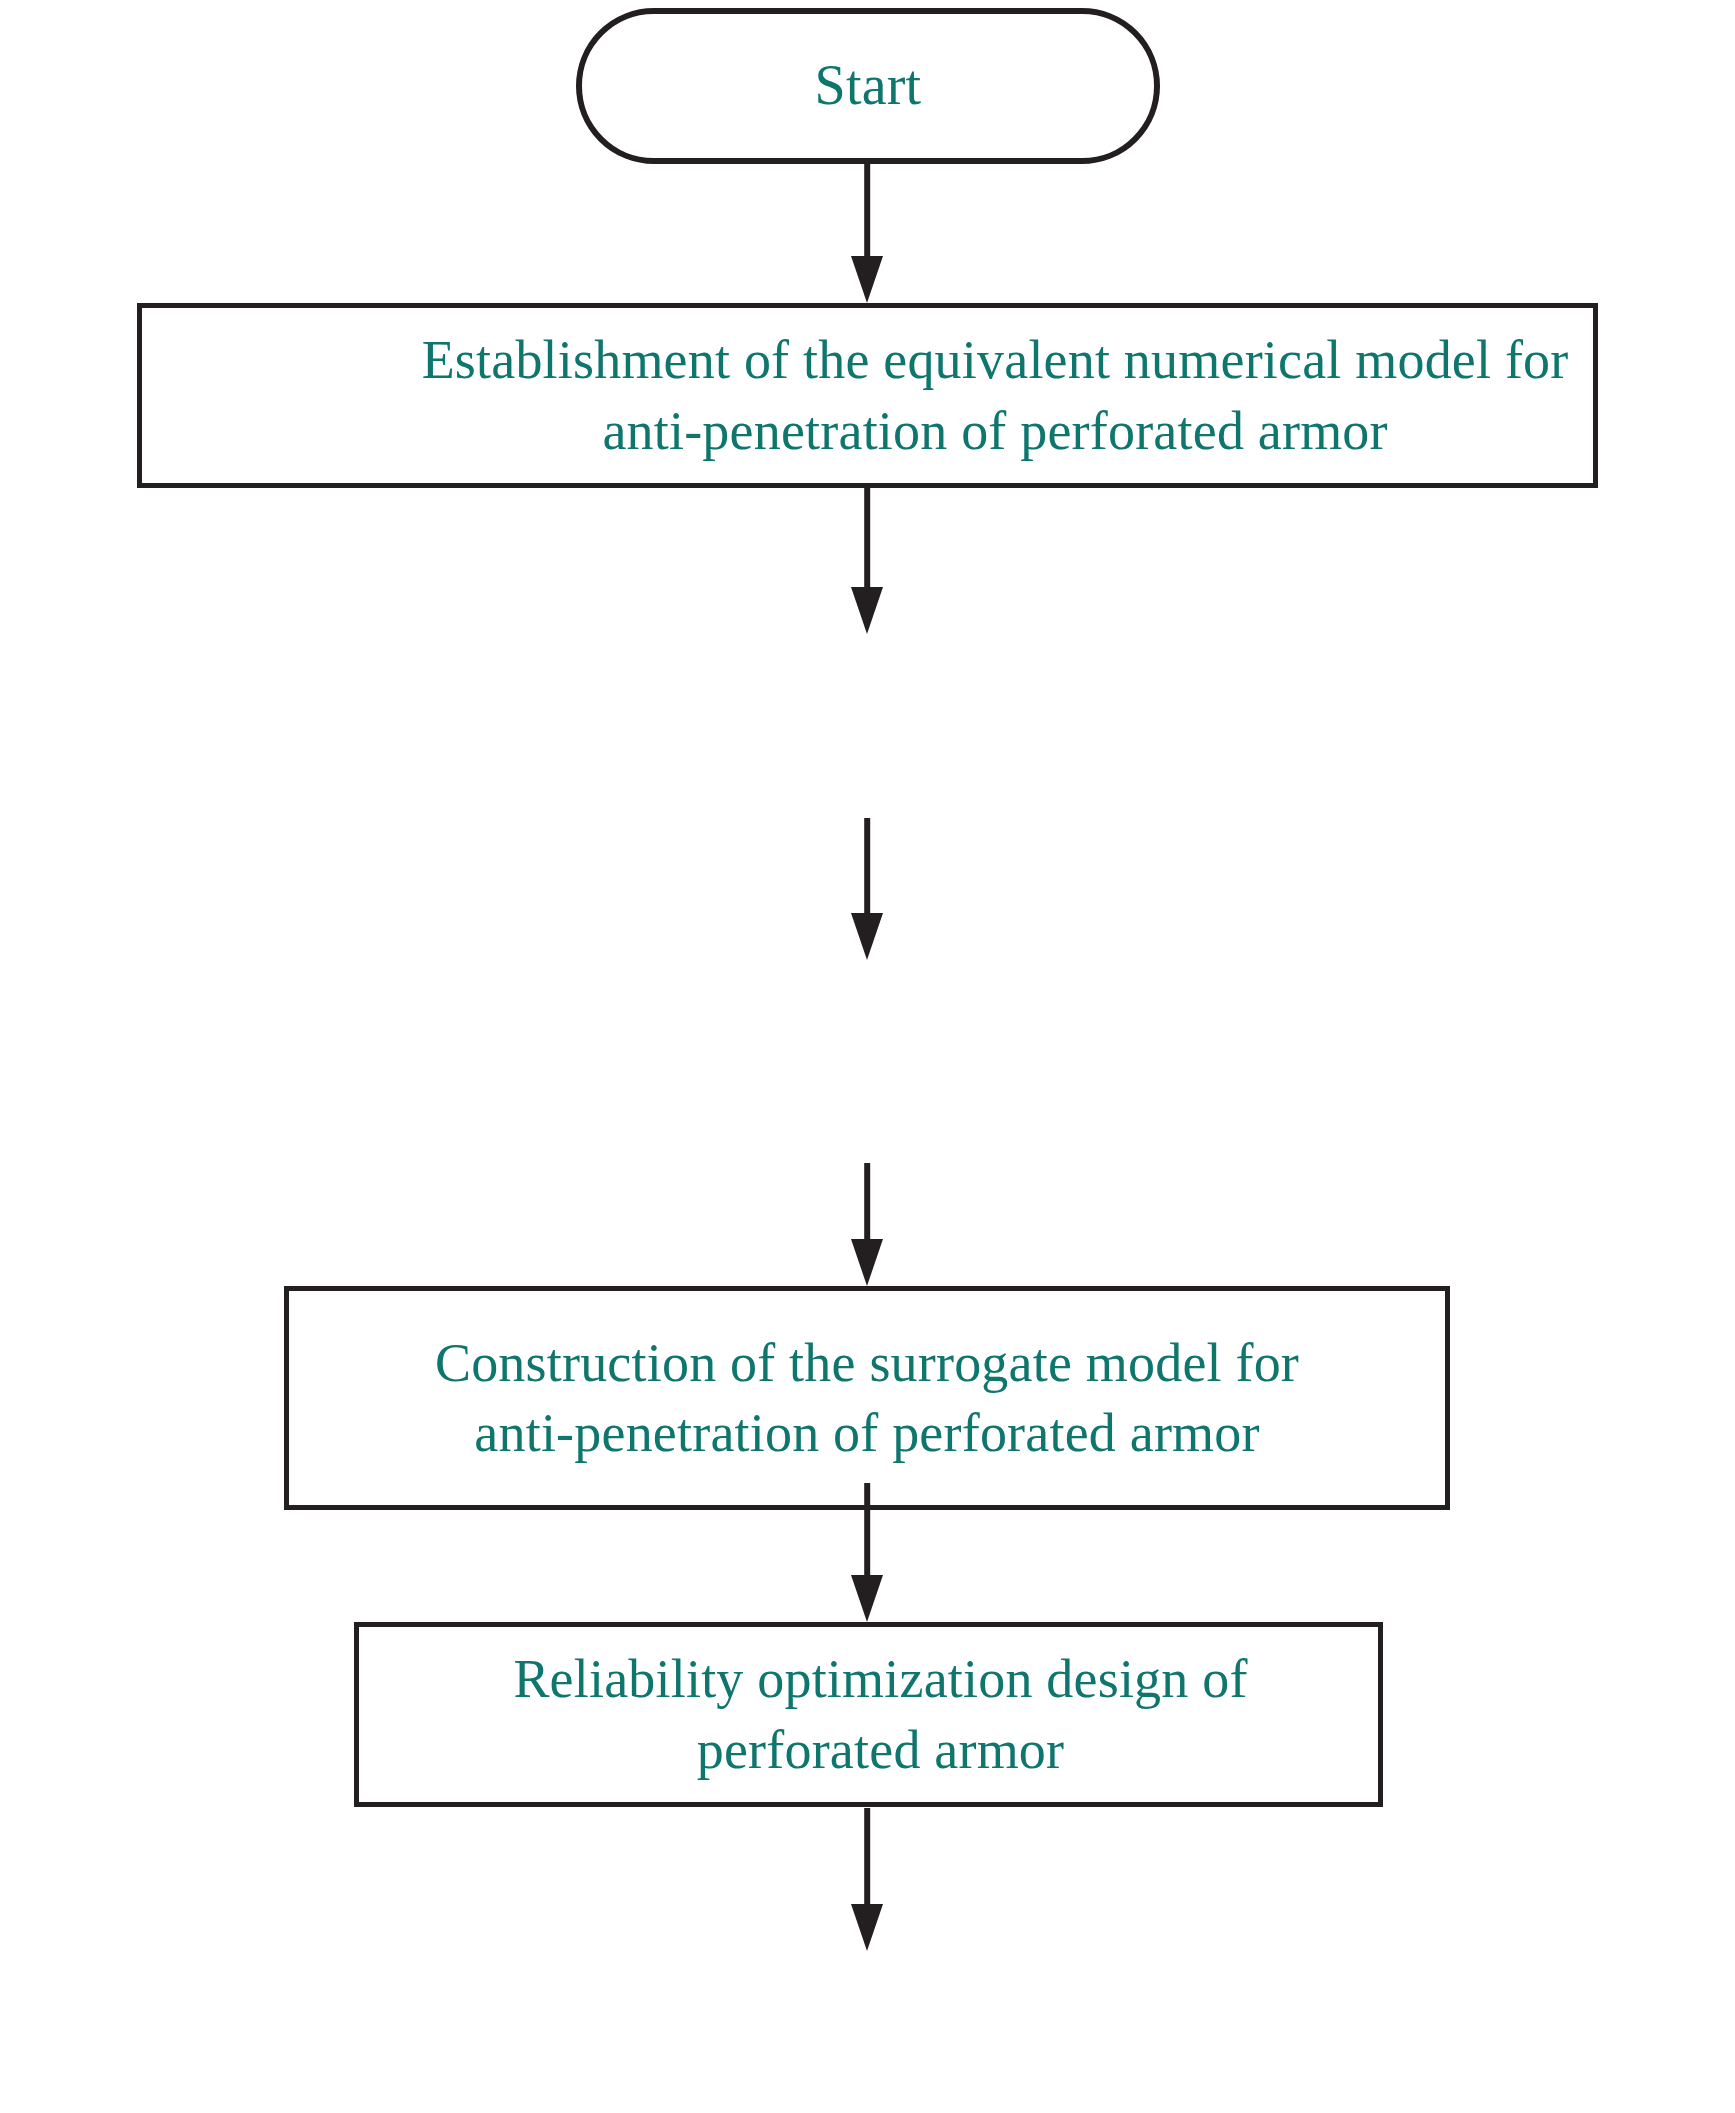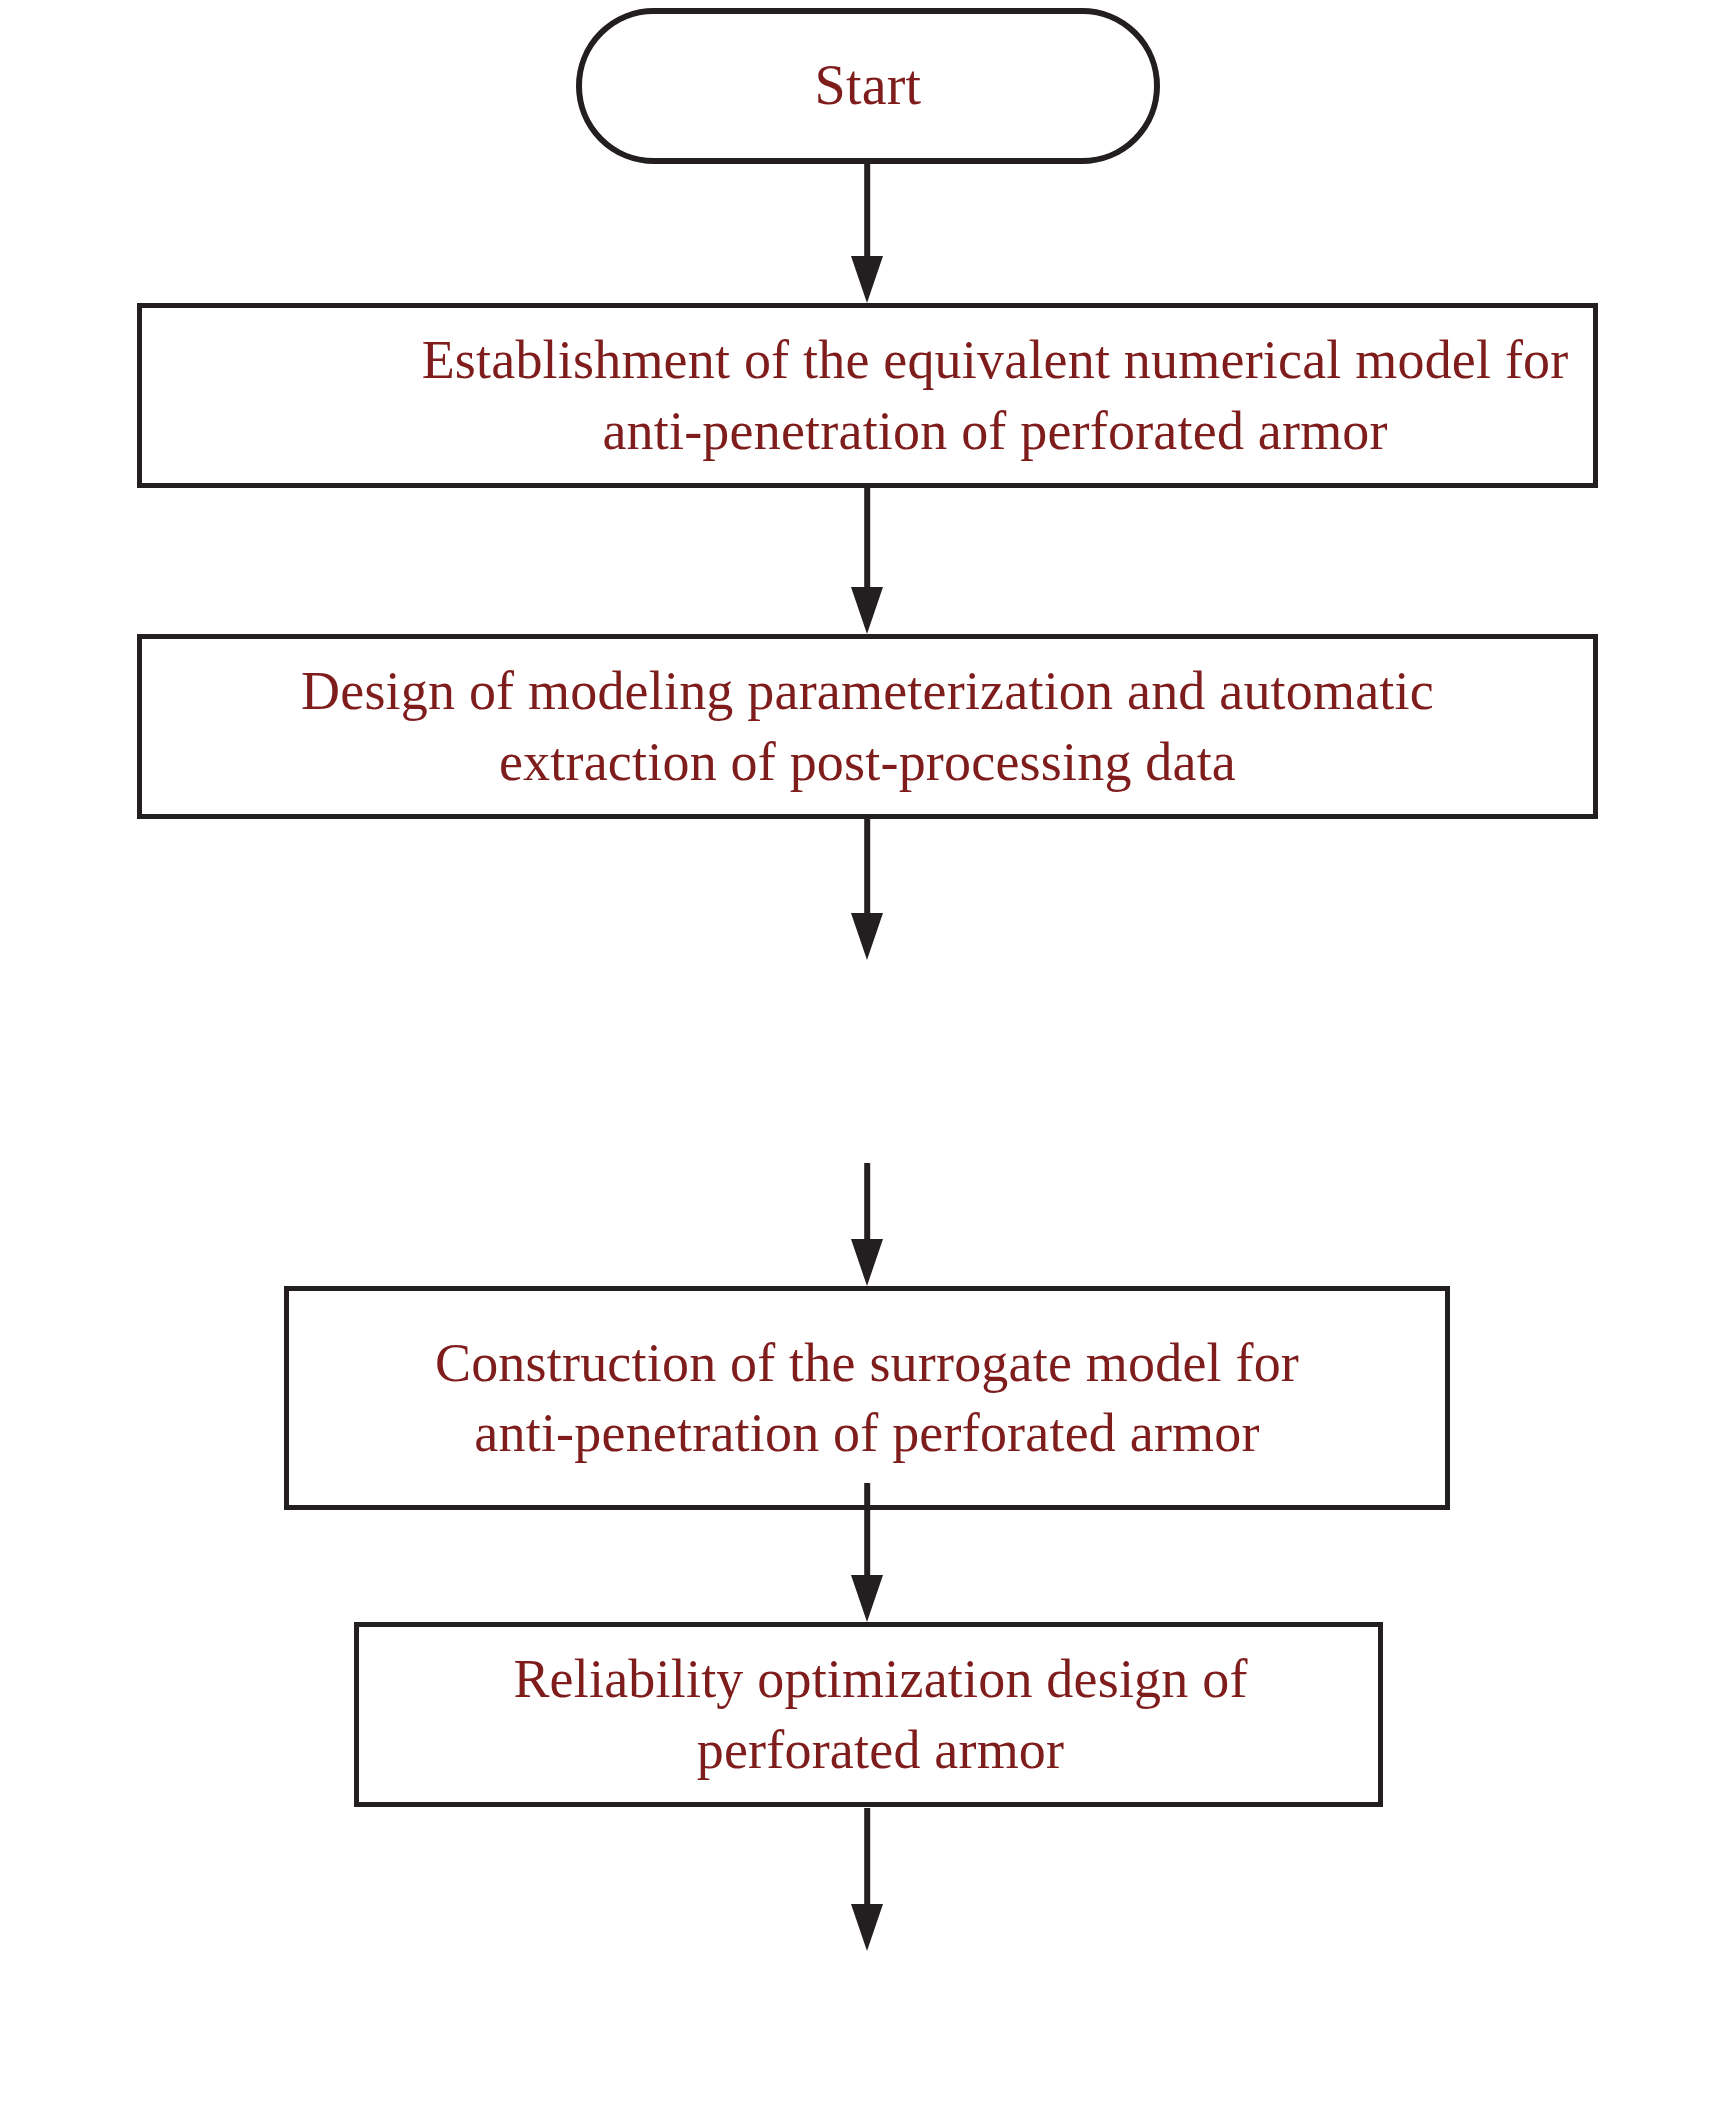--- a/index.html
+++ b/index.html
@@ -27,21 +27,21 @@
     display: flex;
     align-items: center;
     justify-content: center;
     text-align: center;
   }
   .node.terminal {
     border-radius: 941px;
     border-width: 6.6px;
   }
   .node-label {
-    color: #7f1d1d;
+    color: #0f766e;
     font-size: 54px;
     line-height: 1.30;
     letter-spacing: 0.2px;
     padding: 0 24.5px;
     white-space: pre-line;
   }
   .node.terminal .node-label {
     font-size: 56px;
     line-height: 1.1;
   }
@@ -77,24 +77,20 @@
 
   <div class="node terminal" id="node-start" style="left: 576px; top: 7.5px; width: 584px; height: 156px;">
     <span class="node-label">Start</span>
   </div>
 
   <div class="node" id="node-step1" style="left: 137px; top: 303px; width: 1461px; height: 185px; justify-content: flex-end;">
     <span class="node-label">Establishment of the equivalent numerical model for
 anti-penetration of perforated armor</span>
   </div>
 
-  <div class="node" id="node-step2" style="left: 137px; top: 634px; width: 1461px; height: 185px;">
-    <span class="node-label">Design of modeling parameterization and automatic
-extraction of post-processing data</span>
-  </div>
 
 
   <div class="node" id="node-step4" style="left: 284px; top: 1286px; width: 1166px; height: 224px;">
     <span class="node-label">Construction of the surrogate model for
 anti-penetration of perforated armor</span>
   </div>
 
   <div class="node" id="node-step5" style="left: 354px; top: 1622px; width: 1029px; height: 185px; padding-left: 24px;">
     <span class="node-label">Reliability optimization design of
 perforated armor</span>

